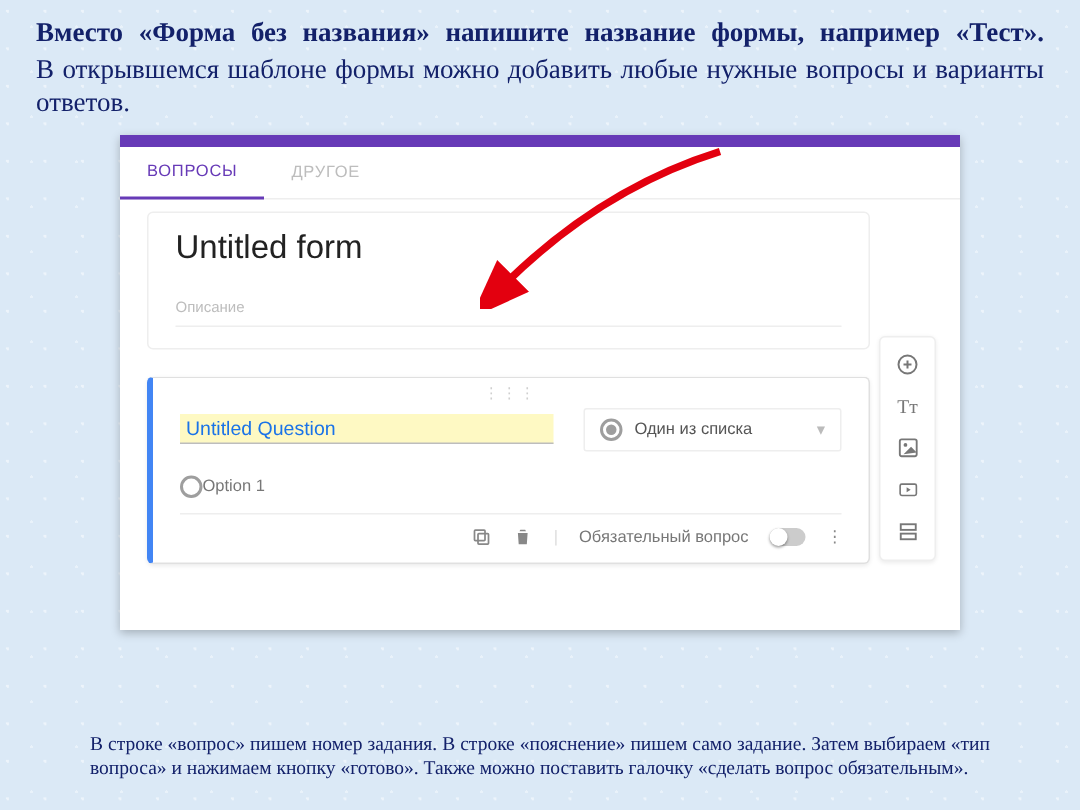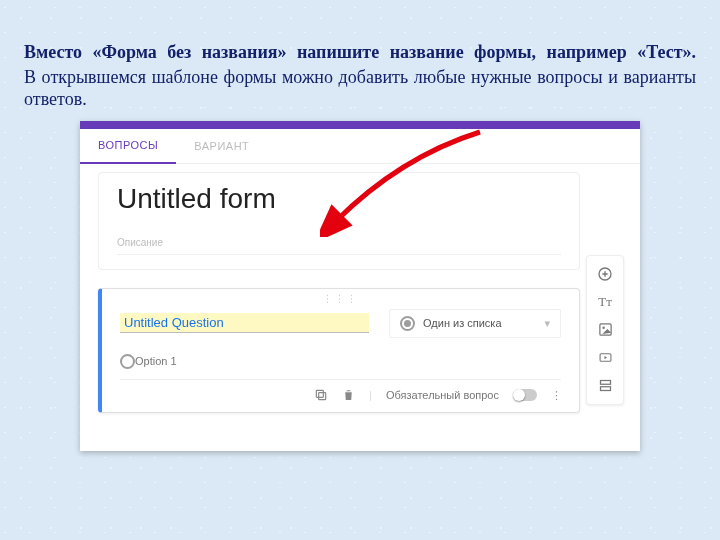--- a/index.html
+++ b/index.html
@@ -1,26 +1,26 @@
 <!DOCTYPE html>
 <html><head>
 <meta charset="utf-8">
 <style>
   html,body{margin:0;padding:0;width:720px;height:540px;overflow:hidden;font-family:"Times New Roman",serif;background:#dbe9f6;}
   body{background-image:radial-gradient(circle at 20% 30%,rgba(255,255,255,.5) 0 1px,transparent 1px),radial-gradient(circle at 70% 60%,rgba(255,255,255,.4) 0 1px,transparent 1px);background-size:25px 25px,30px 30px;}
   .page{padding:10px 24px 0 24px;box-sizing:border-box;width:720px;height:540px;position:relative;}
-  .top-text{font-size:18px;color:#13216a;font-weight:bold;line-height:1.25;text-align:justify;text-align-last:justify;margin-top:31px;}
+  .top-text{font-size:18px;color:#13216a;font-weight:bold;line-height:1.25;text-align:justify;text-align-last:justify;}
   .top-text2{font-size:18px;color:#13216a;font-weight:normal;line-height:1.25;text-align:justify;text-align-last:left;margin-top:2px;}
   .shot{position:relative;margin:10px auto 0 auto;width:560px;height:330px;background:#fff;box-shadow:0 2px 6px rgba(0,0,0,.25);font-family:Arial,Helvetica,sans-serif;}
   .purple-top{height:8px;background:#673ab7;}
   .tabs{display:flex;align-items:center;height:34px;border-bottom:1px solid #eee;font-size:11px;letter-spacing:.5px;}
   .tab{padding:0 18px;height:34px;line-height:34px;color:#673ab7;border-bottom:2px solid #673ab7;}
   .tab2{padding:0 18px;height:34px;line-height:34px;color:#bdbdbd;}
   .form-card{margin:8px 60px 0 18px;border:1px solid #eee;border-radius:4px;padding:10px 18px 14px 18px;}
-  .form-title{font-size:28px;color:#222;}
+  .form-title{font-size:22px;color:#222;}
   .form-desc{font-size:10px;color:#bdbdbd;margin-top:22px;border-bottom:1px solid #eee;padding-bottom:6px;}
   .question-card{position:relative;margin:18px 60px 0 18px;background:#fff;border:1px solid #e0e0e0;border-radius:4px;box-shadow:0 1px 3px rgba(0,0,0,.08);padding:20px 18px 10px 18px;border-left:4px solid #4285f4;}
   .drag{position:absolute;top:4px;left:50%;transform:translateX(-50%);color:#cfcfcf;font-size:10px;letter-spacing:2px;}
   .qrow{display:flex;align-items:center;justify-content:space-between;gap:20px;}
   .qtitle{font-size:13px;color:#1a73e8;background:#fef9c3;padding:2px 4px;border-bottom:1px solid #bdbdbd;flex:1;}
   .qtype{display:flex;align-items:center;gap:20px;font-size:11px;color:#555;border:1px solid #eee;padding:6px 10px;border-radius:2px;min-width:150px;justify-content:space-between;}
   .radio{display:inline-block;width:11px;height:11px;border:2px solid #9e9e9e;border-radius:50%;position:relative;}
   .radio.filled::after{content:"";position:absolute;inset:2px;border-radius:50%;background:#9e9e9e;}
   .opts{margin-top:16px;font-size:11px;color:#777;}
   .optline{display:flex;align-items:center;gap:0;margin-bottom:10px;}
@@ -41,21 +41,21 @@
 
 <div class="page">
   <div class="top-text">Вместо «Форма без названия» напишите название формы, например «Тест».</div>
   <div class="top-text2">В открывшемся шаблоне формы можно добавить любые нужные вопросы и варианты ответов.</div>
 
   <div class="shot">
     <div class="purple-top"></div>
 
     <div class="tabs">
       <div class="tab">ВОПРОСЫ</div>
-      <div class="tab2">ВАРИАНТ</div>
+      <div class="tab2">ДРУГОЕ</div>
     </div>
 
     <div class="form-card">
       <div class="form-title">Untitled form</div>
       <div class="form-desc">Описание</div>
     </div>
 
     <div class="question-card">
       <div class="drag">⋮⋮⋮</div>
       <div class="qrow">
@@ -127,13 +127,14 @@
     <svg class="arrow" viewBox="0 0 170 110">
       <defs>
           <marker id="ah" markerWidth="10" markerHeight="10" refX="2" refY="3" orient="auto">
             <path d="M0,0 L0,6 L8,3 z" fill="#e3000f"></path>
           </marker>
         </defs>
       <path d="M160,5 Q80,30 15,95" stroke="#e3000f" stroke-width="5" fill="none" marker-end="url(#ah)"></path>
     </svg>
   </div>
 
+  <div class="bottom-text">В строке «вопрос» пишем номер задания. В строке «пояснение» пишем само задание. Затем выбираем «тип вопроса» и нажимаем кнопку «готово». Также можно поставить галочку «сделать вопрос обязательным».</div>
 </div>
 
 </body></html>

